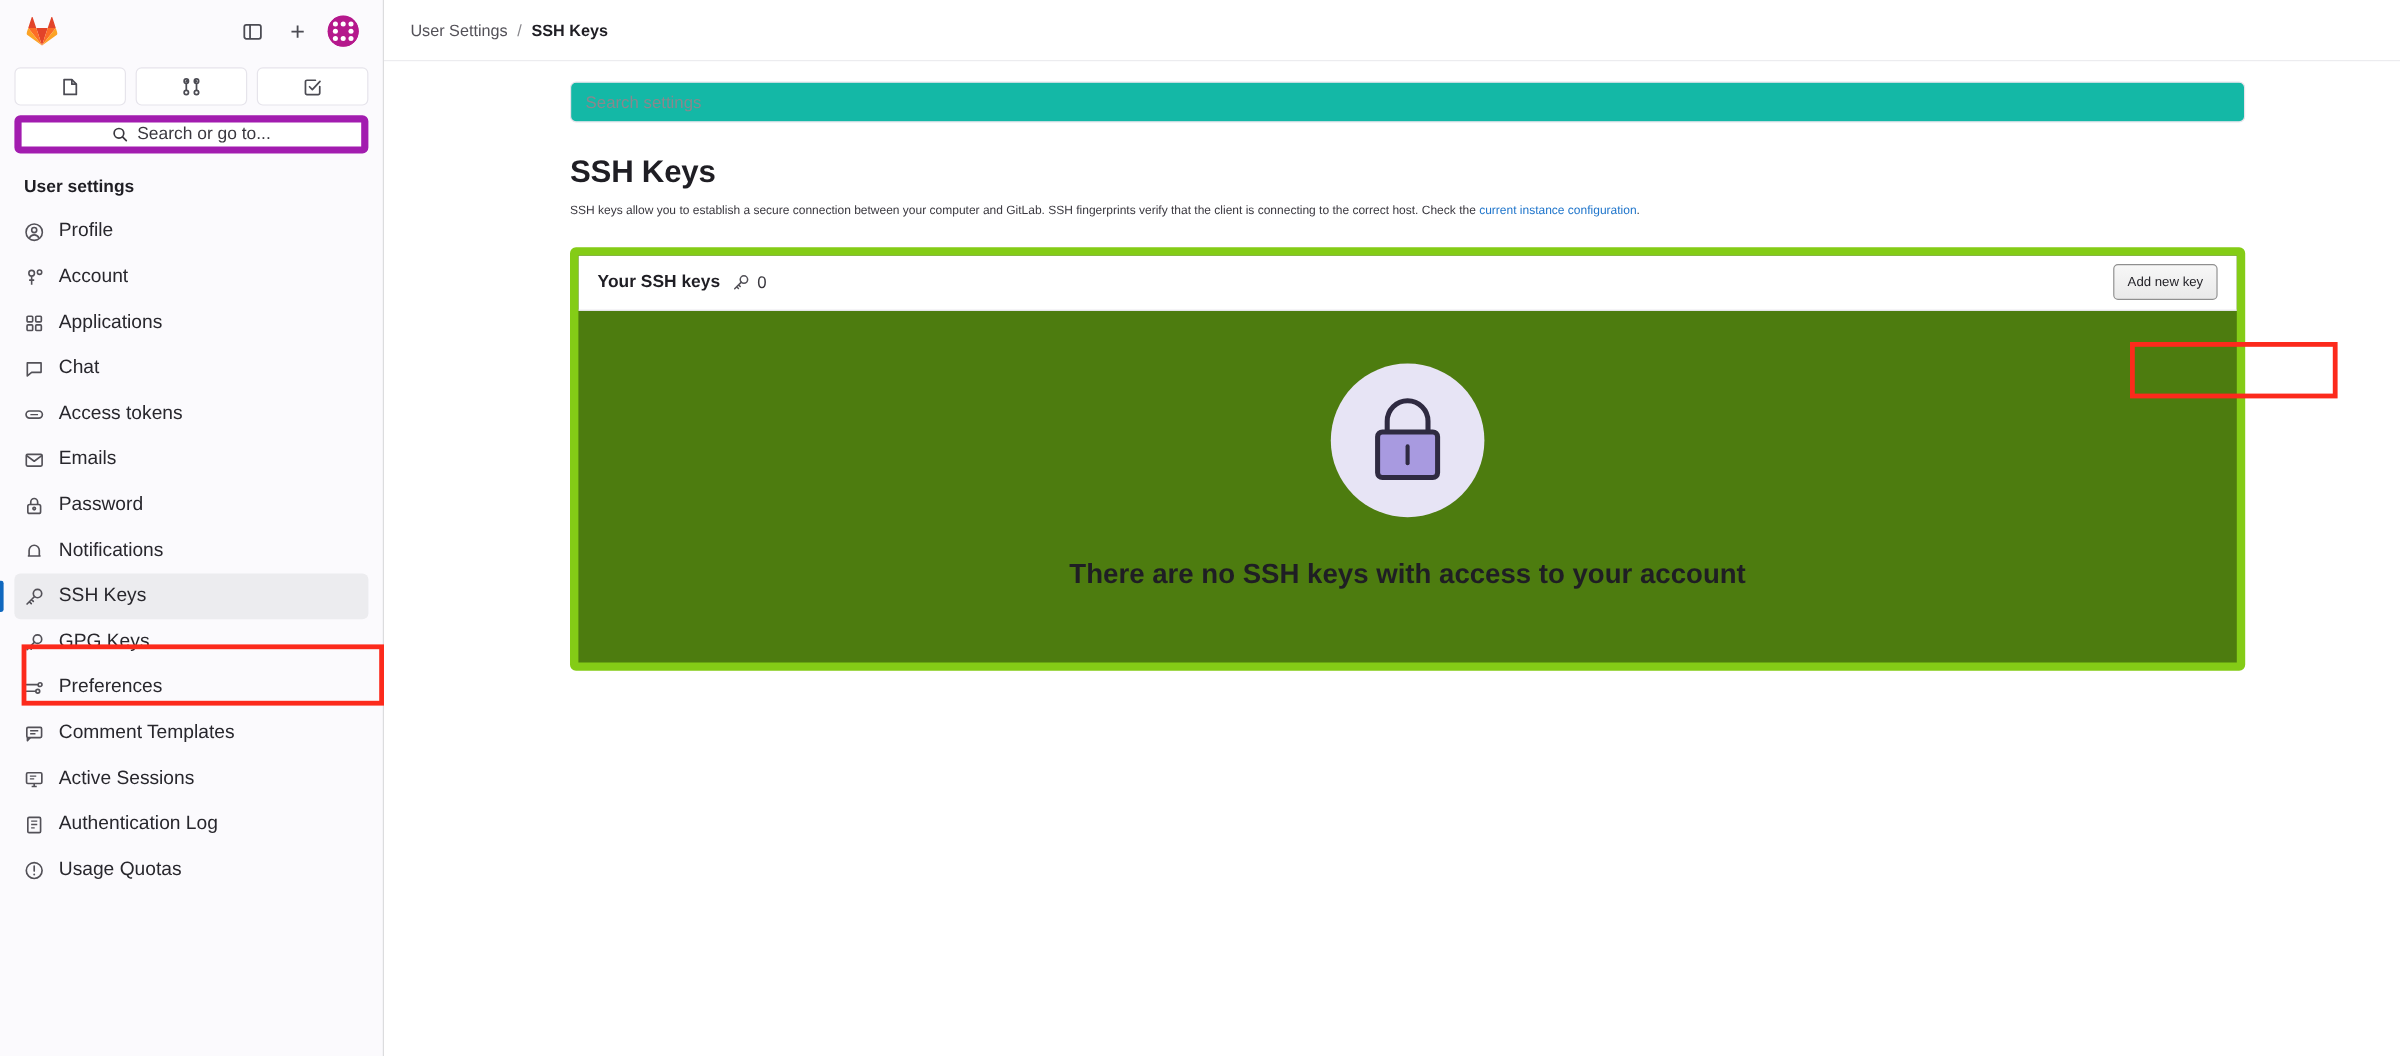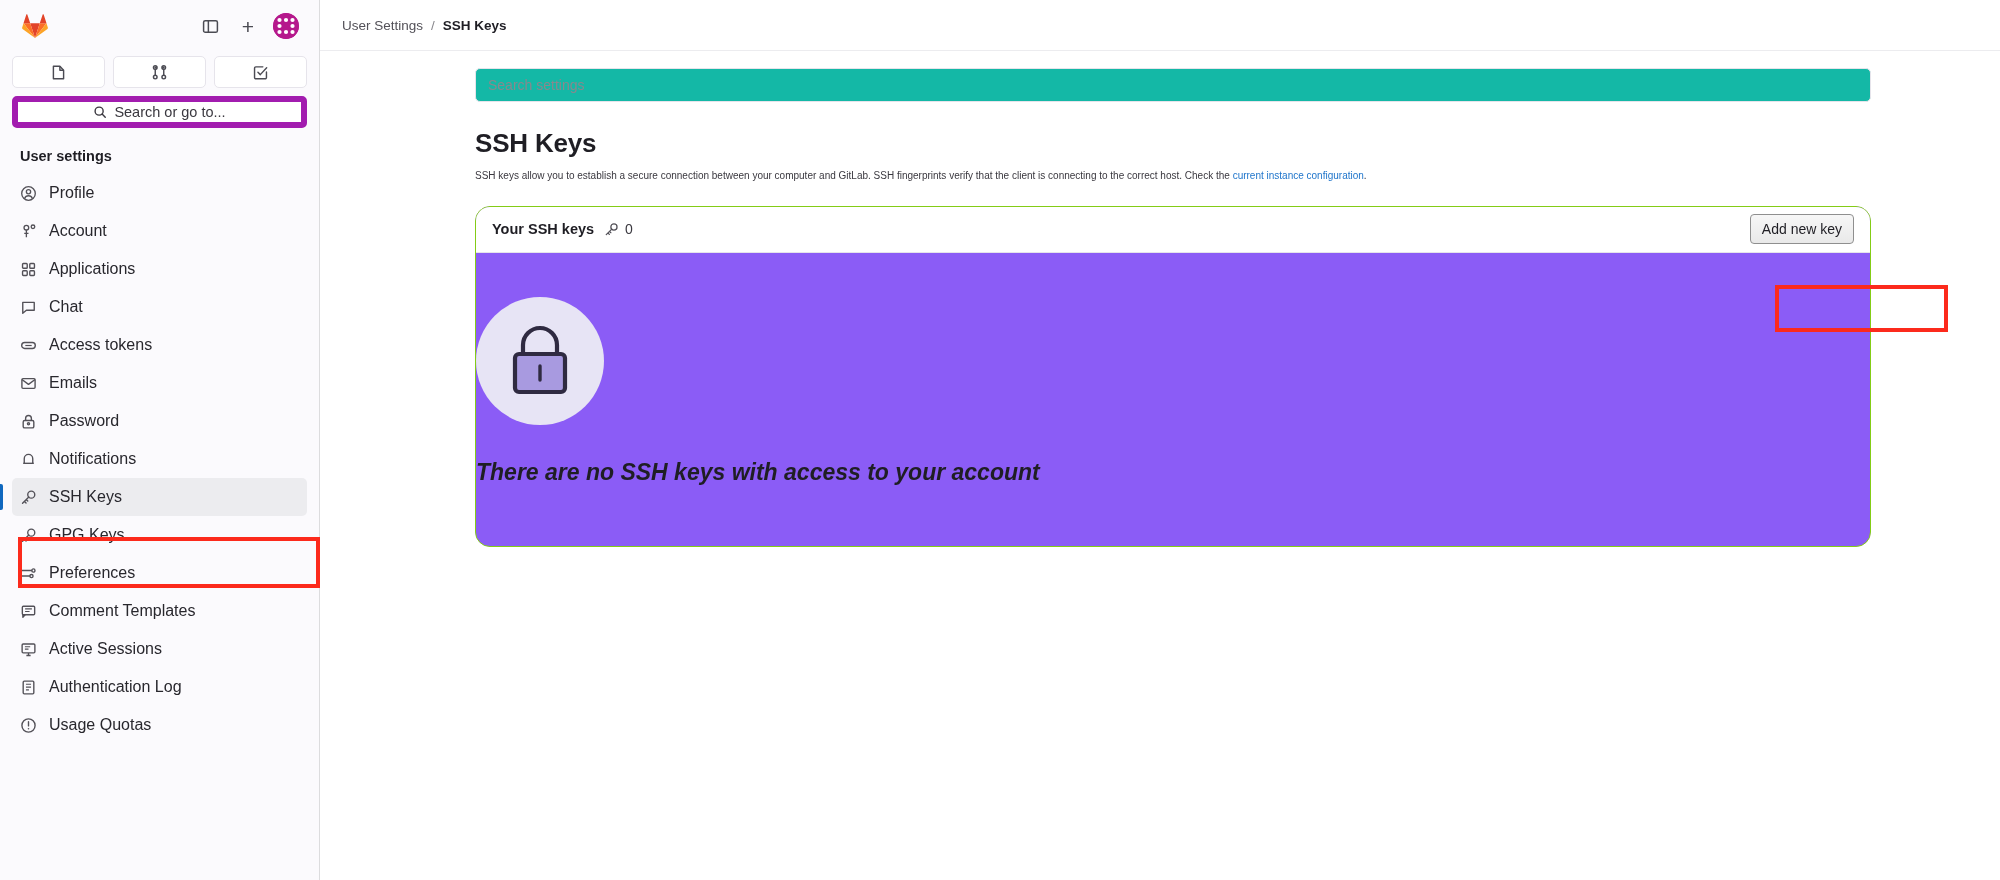--- a/index.html
+++ b/index.html
@@ -111,43 +111,43 @@
     font-size: 26px; font-weight: 700; color: #1f1e24;
     margin: 26px 0 9px 0; letter-spacing: -0.2px;
   }
   .page-desc {
     font-size: 10px; line-height: 1.55; color: #3a383f;
     margin: 0 0 22px 0; max-width: 1390px;
   }
   .link { color: #1f75cb; text-decoration: none; cursor: pointer; }
 
   .card {
-    border: 1px solid #84cc16; border-radius: 15px; overflow: hidden;
-    background: #8b5cf6;
+    border: 7px solid #84cc16; border-radius: 5px; overflow: hidden;
+    background: #4d7c0f;
   }
   .card-header {
     background: #fff; border-bottom: 1px solid #e6e4eb;
     height: 46px; display: flex; align-items: center;
     padding: 0 16px; gap: 10px;
   }
   .card-title { font-size: 14.5px; font-weight: 700; color: #1f1e24; }
   .key-count { display: flex; align-items: center; gap: 6px; font-size: 14px; color: #3a383f; }
   .card-header-spacer { flex: 1; }
   .btn {
     height: 30px; padding: 0 11px;
     background: linear-gradient(180deg,#f7f7f7,#e9e9e9);
     border: 1px solid #8f8f8f; border-radius: 4px;
-    font-size: 14px; color: #1f1e24; cursor: pointer;
+    font-size: 11px; color: #1f1e24; cursor: pointer;
     font-family: "Liberation Sans", sans-serif;
     display: flex; align-items: center;
   }
 
   .empty-state {
     padding: 44px 0 58px 0;
-    display: flex; flex-direction: column; align-items: flex-start; font-style: italic;
+    display: flex; flex-direction: column; align-items: center;
   }
   .lock-wrap {
     width: 128px; height: 128px; border-radius: 50%;
     background: #e7e4f5;
     display: flex; align-items: center; justify-content: center;
     margin-bottom: 32px;
   }
   .empty-title {
     font-size: 23px; font-weight: 700; color: #1f1e24;
     text-align: center; line-height: 1.38; max-width: 600px;

